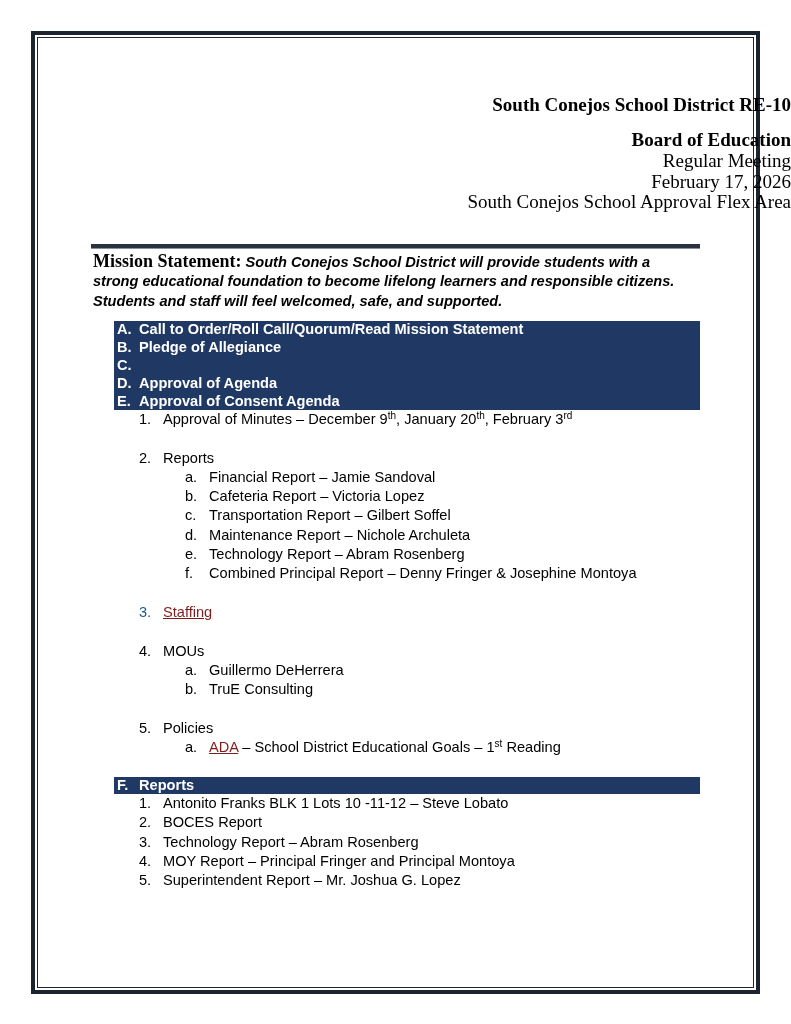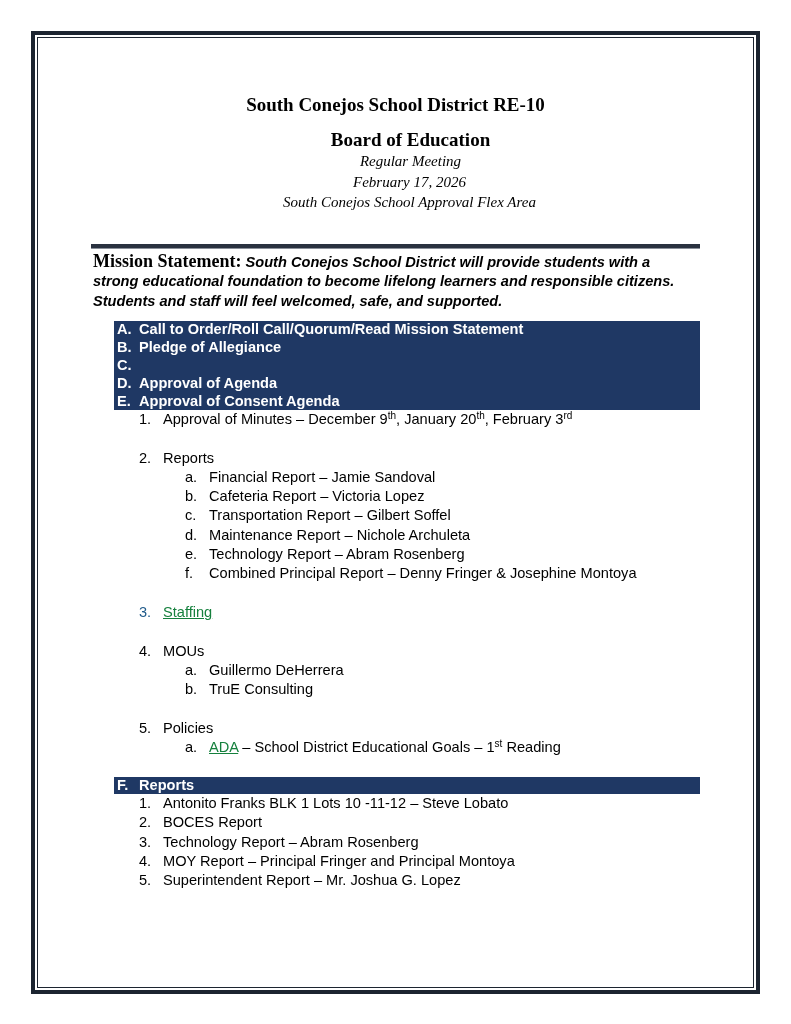--- a/index.html
+++ b/index.html
@@ -30,32 +30,31 @@
       top: 2px;
       right: 2px;
       bottom: 2px;
       border: 1px solid #1c2430;
     }
     .header {
       position: absolute;
       left: 0;
       top: 94px;
       width: 791px;
-      text-align: center;
+      text-align: right;
       font-family: "Liberation Serif", serif;
     }
     .header .line-bold {
       font-weight: bold;
       font-size: 19px;
       line-height: 22px;
     }
     .header .line-reg {
-      font-size: 15px;
+      font-size: 19px;
       line-height: 20.5px;
-      font-style: italic;
     }
     .header .t1 { margin-left: 0px; }
     .header .t2 { margin-left: 30px; margin-top: 13px; }
     .header .t3 { margin-left: 30px; }
     .header .t4 { margin-left: 28px; }
     .header .t5 { margin-left: 28px; }
     .header .t6 { margin-left: 28px; }
 
     .rule {
       position: absolute;
@@ -115,21 +114,21 @@
     .item .num { width: 24px; }
     .sub {
       display: flex;
       white-space: nowrap;
       padding-left: 46px;
     }
     .sub .num { width: 24px; }
     .gap { height: 19.3px; }
     sup { font-size: 10px; line-height: 0; vertical-align: 5px; }
     .link-item { color: #1f5a8a; }
-    .link { color: #15803d; text-decoration: underline; }
+    .link { color: #7f1d1d; text-decoration: underline; }
   </style>
 </head>
 <body>
 
 <div class="frame-outer">
   <div class="frame-inner"></div>
 </div>
 
 <div class="header">
   <div class="line-bold t1">South Conejos School District RE-10</div>

